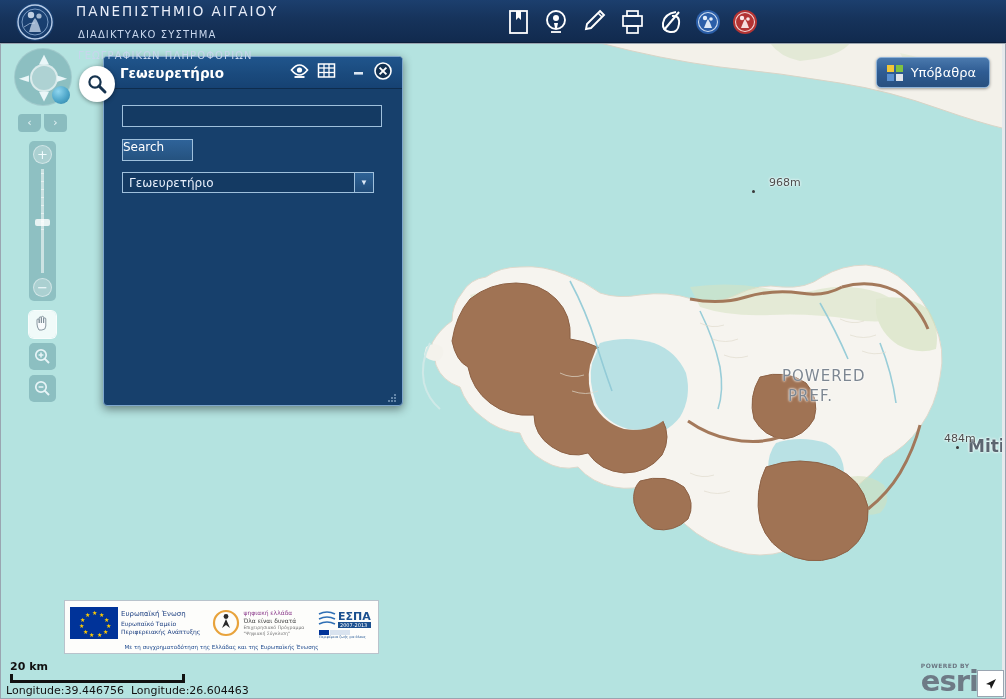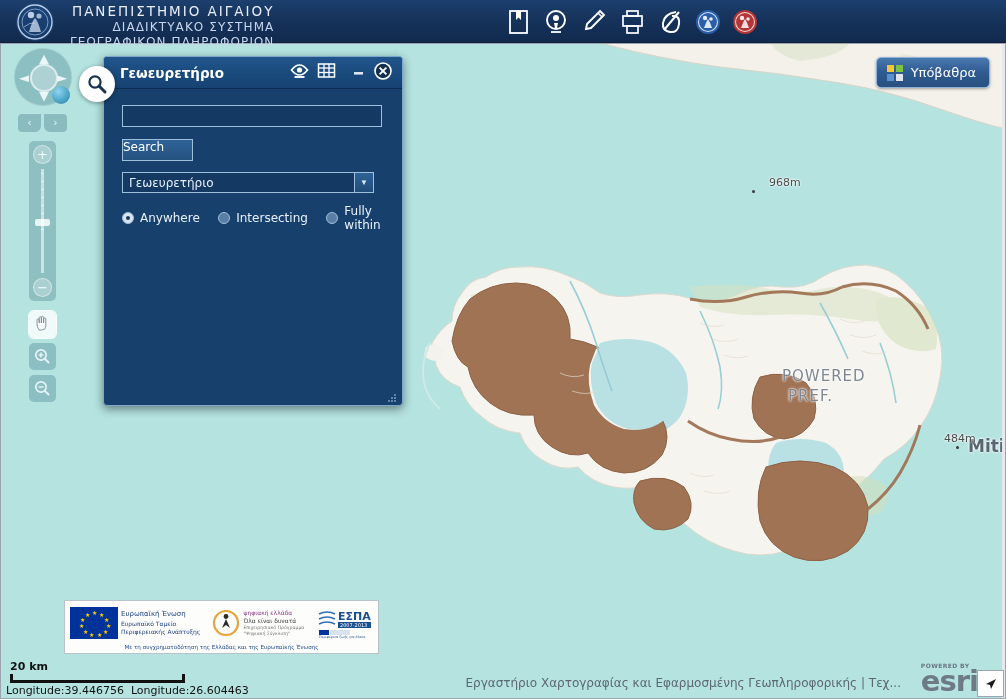--- a/index.html
+++ b/index.html
@@ -14,28 +14,28 @@
   
   #header {
     position: absolute; top: 0; left: 0; width: 1006px; height: 43px;
     background: linear-gradient(180deg, #1c3f6e 0%, #16335b 45%, #112a4e 100%);
     border-bottom: 1px solid #0c1f3b;
     z-index: 60;
   }
   #header-logo {
     position: absolute; left: 8px; top: 2px; width: 54px; height: 40px;
   }
-  #header-titles { position: absolute; left: 68px; top: 3px; color: #e8eef8; text-align: right; }
+  #header-titles { position: absolute; left: 76px; top: 3px; color: #e8eef8; }
   .hdr-t1 {
     font-size: 13.5px; letter-spacing: 2.0px; color: #e9eefa;
     font-family: "DejaVu Sans", sans-serif;
   }
   .hdr-t2, .hdr-t3 {
-    font-size: 12px; letter-spacing: 1.1px; color: #c7d6ec;
-    font-family: "DejaVu Sans", sans-serif; margin-top: 1px; padding-left: 2px;
+    font-size: 10px; letter-spacing: 1.1px; color: #c7d6ec;
+    font-family: "DejaVu Sans", sans-serif; margin-top: 10px; padding-left: 2px;
   }
   #header-tools {
     position: absolute; right: 248px; top: 4px; display: flex;
     gap: 11px; align-items: center; height: 36px;
   }
   .tool-ico { width: 27px; height: 30px; cursor: pointer; display: block; }
   .seal { width: 26px; height: 26px; border-radius: 50%; cursor: pointer; display:block; }
 
   
   #map { position: absolute; top: 43px; left: 0; width: 1006px; height: 656px;
@@ -540,30 +540,20 @@
     <div id="dialog-body">
       <input id="search-input" type="text" value="" placeholder="" style="">
       <div id="search-btn">Search</div>
 
       <div id="layer-select">
         <span class="sel-val">Γεωευρετήριο</span>
         <span class="sel-arrow">▼</span>
       </div>
 
 
-      <div class="rad-row">
-        <span class="radio on"></span>
-        <span class="rad-label">Anywhere</span>
-        <span class="rad-gap"></span>
-        <span class="radio off"></span>
-        <span class="rad-label">Intersecting</span>
-        <span class="rad-gap"></span>
-        <span class="radio off"></span>
-        <span class="rad-label">Fully within</span>
-      </div>
 
       <div id="resize-grip">
         <svg width="12" height="12" viewBox="0 0 12 12">
           <g fill="#7e9cbd">
             <circle cx="9" cy="3" r="1"></circle>
               <circle cx="9" cy="6" r="1"></circle>
               <circle cx="9" cy="9" r="1"></circle>
             <circle cx="6" cy="6" r="1"></circle>
               <circle cx="6" cy="9" r="1"></circle>
               <circle cx="3" cy="9" r="1"></circle>
@@ -621,21 +611,20 @@
 
   <div id="scalebar">
     <div class="sb-lbl">20 km</div>
     <div class="sb-line"></div>
   </div>
 
   <div id="coords">
     <span>Longitude:</span><span>39.446756</span>&nbsp;&nbsp;<span>Longitude:</span><span>26.604463</span>
   </div>
 
-  <div id="attrib">Εργαστήριο Χαρτογραφίας και Εφαρμοσμένης Γεωπληροφορικής | Τεχ...</div>
 
   <div id="esri-logo">
     <div class="pw">POWERED BY</div>
     <div class="em">esri</div>
   </div>
 
   <div id="collapse-corner">
     <svg width="18" height="18" viewBox="0 0 18 18">
       <path d="M14 4 L4 9 L8 10 L9 14 Z" fill="#1a1a1a"></path>
     </svg>

